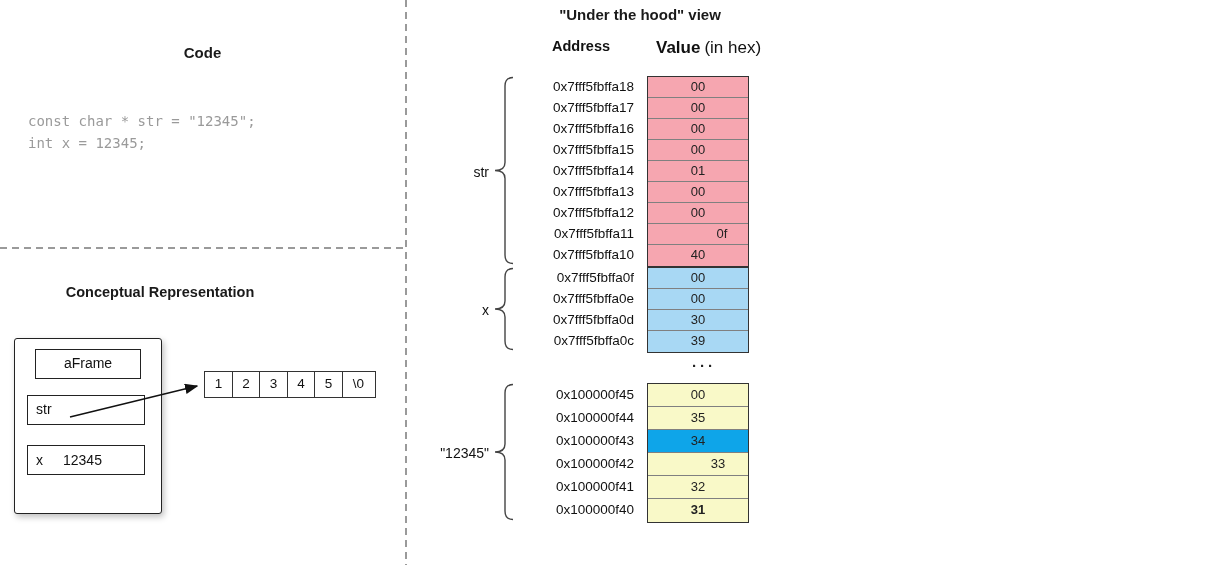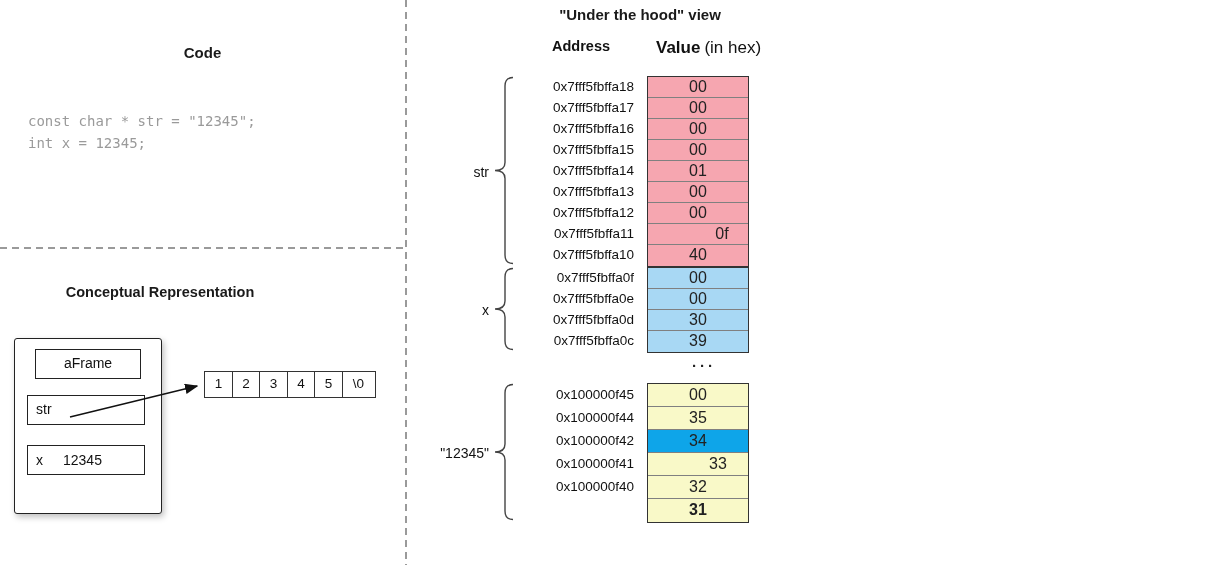--- a/index.html
+++ b/index.html
@@ -86,21 +86,21 @@
   .brace { position:absolute; right:1px; top:0; }
   .addr-col { width:132px; }
   .addr {
     height:21px; line-height:21px; text-align:right; padding-right:13px;
     font-size:13.5px; color:#111; white-space:nowrap;
   }
   .tall .addr { height:23px; line-height:23px; }
   .val-col { width:102px; border:1.5px solid #333; }
   .val {
     height:21px; line-height:20px; border-bottom:1px solid #808080;
-    text-align:center; font-size:16px; color:#222;
+    text-align:center; font-size:13px; color:#222;
   }
   .tall .val { height:23px; line-height:22px; }
   .val:last-child { border-bottom:none; }
   .mem-dots {
     margin:4px 0 6px 233px; width:102px; height:18px; text-align:center;
     font-weight:bold; font-size:15px; letter-spacing:3px; color:#222;
   }
 </style>
 </head>
 <body>
@@ -209,20 +209,21 @@
     <div class="mem-group tall">
           <div class="brace-cell">
             <span class="group-label">"12345"</span>
             <svg width="22" height="138" class="brace">
               <path d="M21 1.5 Q13 1.5 13 10 L13 61 Q13 69 3 69 Q13 69 13 77 L13 128 Q13 136.5 21 136.5" fill="none" stroke="#444" stroke-width="1.4"></path>
             </svg>
           </div>
           <div class="addr-col">
             <div class="addr">0x100000f45</div>
             <div class="addr">0x100000f44</div>
+            <div class="addr">0x100000f43</div>
             <div class="addr">0x100000f42</div>
             <div class="addr">0x100000f41</div>
             <div class="addr">0x100000f40</div>
           </div>
           <div class="val-col">
             <div class="val" style="background: rgb(249, 249, 200);">00</div>
             <div class="val" style="background: rgb(249, 249, 200);">35</div>
             <div class="val" style="background: #0ea5e9;">34</div>
             <div class="val" style="background: rgb(249, 249, 200); padding-left: 40px;">33</div>
             <div class="val" style="background: rgb(249, 249, 200);">32</div>

